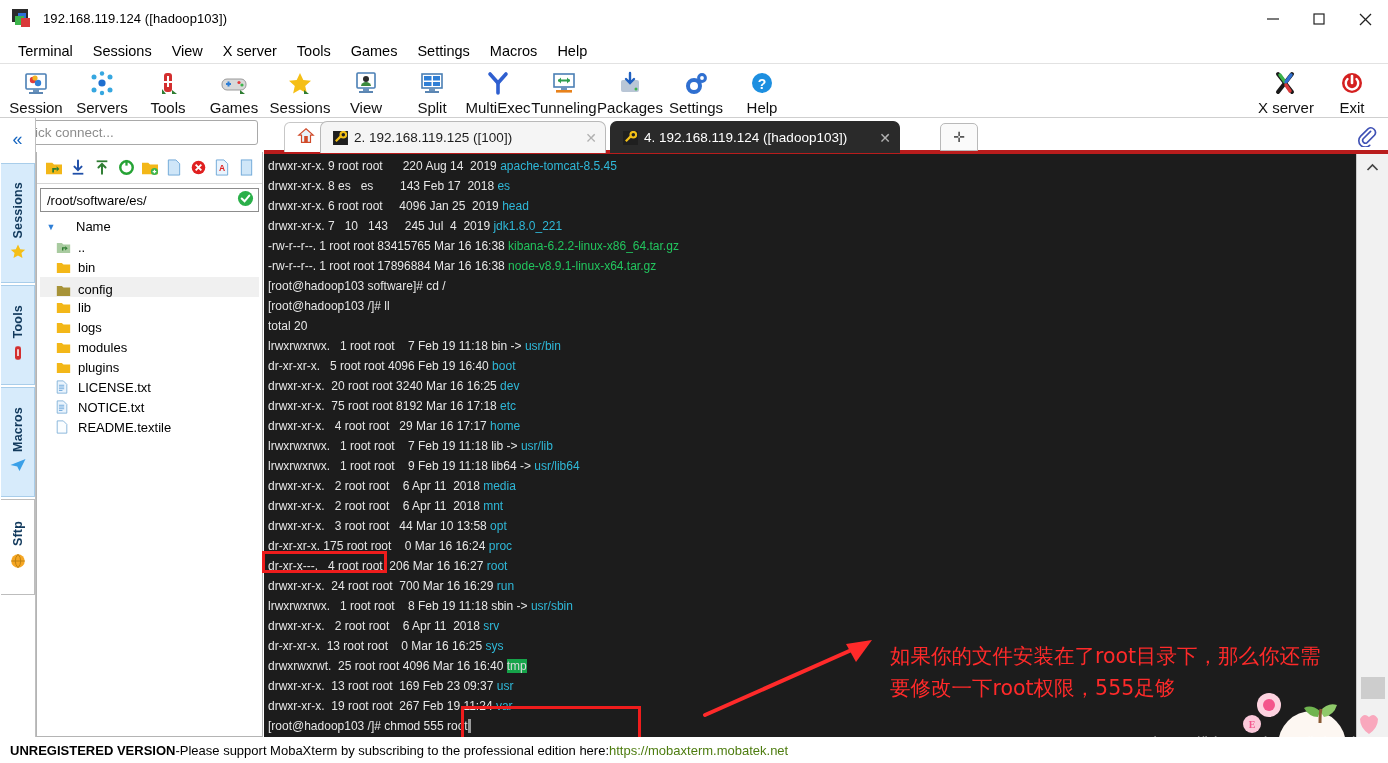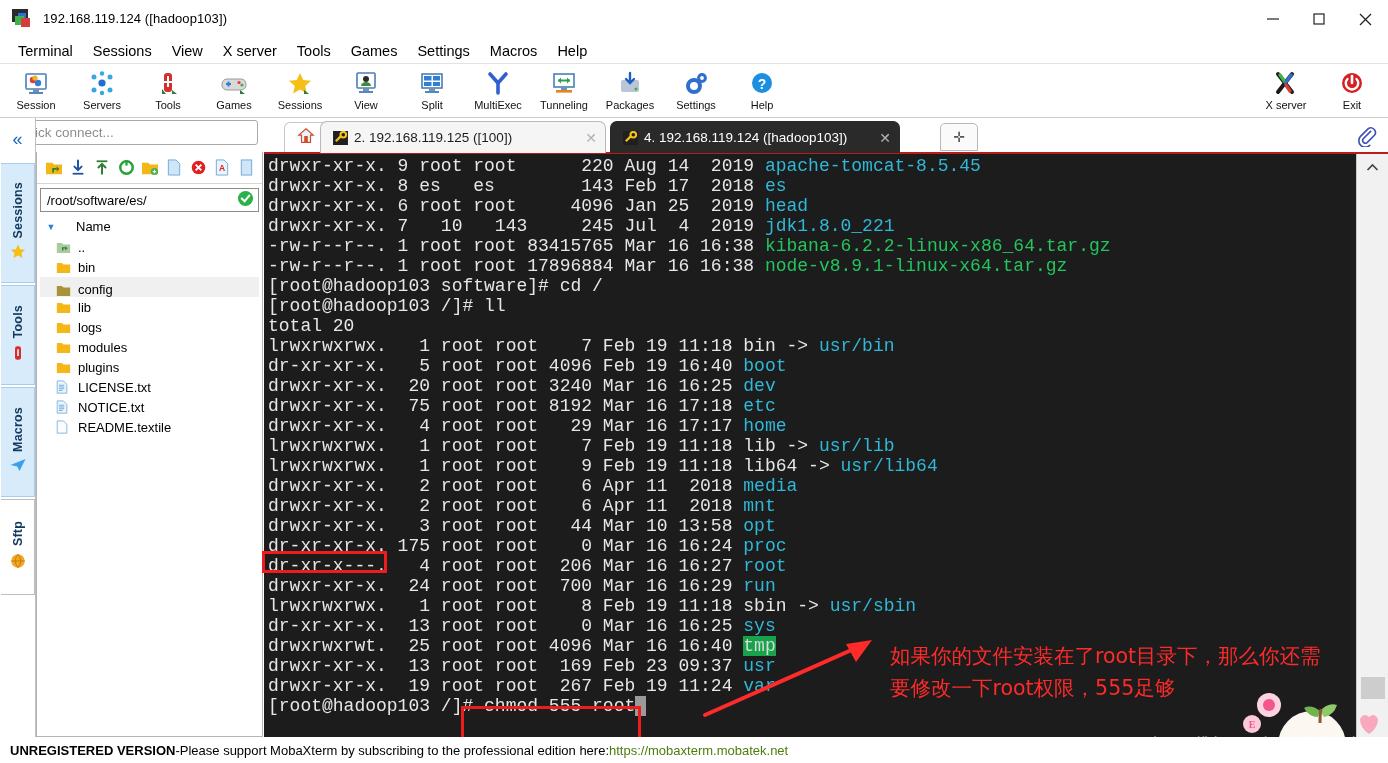--- a/index.html
+++ b/index.html
@@ -29,21 +29,21 @@
   .menubar{ position:absolute; left:0; top:38px; width:1388px; height:26px;
     display:flex; align-items:center; padding-left:8px; background:#fff;
     border-bottom:1px solid #e2e2e2; }
   .menuitem{ font-size:14.5px; color:#000; padding:2px 10px; white-space:nowrap; }
 
   
   .toolbar{ position:absolute; left:0; top:64px; width:1388px; height:54px;
     background:#fff; border-bottom:1px solid #cfcfcf; }
   .tool{ position:absolute; top:4px; width:68px; text-align:center; }
   .tool .glyph{ height:30px; display:flex; align-items:flex-end; justify-content:center; }
-  .tool .lbl{ font-size:11px; color:#111; margin-top:1px; white-space:nowrap; }
+  .tool .lbl{ font-size:15px; color:#111; margin-top:1px; white-space:nowrap; }
 
   
   .leftrail{ position:absolute; left:0; top:118px; width:36px; height:619px; background:#fff;
      border-right:1px solid #bfbfbf;}
   .rail-collapse{ position:absolute; left:0; top:0; width:35px; height:42px;
      display:flex; align-items:center; justify-content:center; color:#1565c0; font-size:18px; }
   .railtab{ position:absolute; left:1px; width:34px; background:#d7ebfb;
      border:1px solid #a8cdea; border-left:none;
      display:flex; flex-direction:column; align-items:center; justify-content:center; }
   .railtab .vtext{ writing-mode:vertical-rl; transform:rotate(180deg);
@@ -67,41 +67,41 @@
   .colhdr{ position:absolute; left:3px; top:64px; width:219px; height:21px;
      display:flex; align-items:center; font-size:13px; color:#000; }
   .filelist{ position:absolute; left:3px; top:85px; width:219px; height:400px; overflow:hidden; }
   .frow{ height:20px; display:flex; align-items:center; padding-left:16px; font-size:13px; }
   .frow.sel{ background:#f0f0f0;align-items:flex-end; }
   .frow .fi{ width:18px; display:flex; align-items:center; }
   .frow .fn{ margin-left:4px; }
 
   
   .tabstrip{ position:absolute; left:264px; top:118px; width:1124px; height:36px;
-     background:#ffffff; border-bottom:2px solid #b91c1c; }
+     background:#ffffff; border-bottom:4px solid #b91c1c; }
   .hometab{ position:absolute; left:20px; top:4px; width:44px; height:30px;
      background:#fff; border:1px solid #c7c7c7; border-bottom:none;
      border-radius:6px 6px 0 0; display:flex; align-items:center; justify-content:center; }
   .tab{ position:absolute; top:3px; height:32px; border-radius:7px 7px 0 0;
      display:flex; align-items:center; padding:0 8px 0 12px; font-size:13.5px; }
   .tab.inactive{ background:#f5f5f5; border:1px solid #b9b9b9; border-bottom:none; color:#1d1d1d; }
   .tab.active{ background:#2a2a2a; border:1px solid #2a2a2a; border-bottom:none; color:#fff; }
   .tab .tico{ margin-right:6px; display:flex; }
   .tab .tclose{ margin-left:10px; font-size:14px; opacity:.75; }
   .addtab{ position:absolute; top:5px; width:38px; height:28px; background:#fafafa;
      border:1px solid #b9b9b9; border-radius:5px 5px 0 0;
      display:flex; align-items:center; justify-content:center; color:#555; font-size:14px; }
   .clip{ position:absolute; right:8px; top:122px; width:28px; height:28px;
      display:flex; align-items:center; justify-content:center; }
 
   
   .terminal{ position:absolute; left:264px; top:154px; width:1092px; height:583px;
      background:#1c1c1c; overflow:hidden; padding:2px 0 0 4px; }
-  .tline{ font-family:Liberation Mono, monospace;
-     font-size:18px; line-height:20px; color:#e6e6e6; white-space:pre; }
+  .tline{ font-family:Liberation Sans, sans-serif;
+     font-size:12px; line-height:20px; color:#e6e6e6; white-space:pre; }
   .c-cyan{ color:#2fb8d8; }
   .c-red{ color:#22c55e; }
   .c-grn{ color:#d8d8d8; background:#16a34a; }
   .cursor{ background:#9a9a9a; color:#9a9a9a; }
   .termscroll{ position:absolute; left:1356px; top:154px; width:32px; height:583px;
      background:#f1f1f1; border-left:1px solid #c9c9c9; }
   .termscroll .up{ text-align:center; font-size:13px; color:#444; padding-top:6px; }
   .termscroll .thumb{ position:absolute; left:4px; bottom:38px; width:24px; height:22px; background:#cdcdcd; }
 
   
@@ -609,20 +609,21 @@
     <div class="tline"><span>drwxr-xr-x.   4 root root   29 Mar 16 17:17 </span><span class="c-cyan">home</span></div>
     <div class="tline"><span>lrwxrwxrwx.   1 root root    7 Feb 19 11:18 lib -&gt; </span><span class="c-cyan">usr/lib</span></div>
     <div class="tline"><span>lrwxrwxrwx.   1 root root    9 Feb 19 11:18 lib64 -&gt; </span><span class="c-cyan">usr/lib64</span></div>
     <div class="tline"><span>drwxr-xr-x.   2 root root    6 Apr 11  2018 </span><span class="c-cyan">media</span></div>
     <div class="tline"><span>drwxr-xr-x.   2 root root    6 Apr 11  2018 </span><span class="c-cyan">mnt</span></div>
     <div class="tline"><span>drwxr-xr-x.   3 root root   44 Mar 10 13:58 </span><span class="c-cyan">opt</span></div>
     <div class="tline"><span>dr-xr-xr-x. 175 root root    0 Mar 16 16:24 </span><span class="c-cyan">proc</span></div>
     <div class="tline"><span>dr-xr-x---.   4 root root  206 Mar 16 16:27 </span><span class="c-cyan">root</span></div>
     <div class="tline"><span>drwxr-xr-x.  24 root root  700 Mar 16 16:29 </span><span class="c-cyan">run</span></div>
     <div class="tline"><span>lrwxrwxrwx.   1 root root    8 Feb 19 11:18 sbin -&gt; </span><span class="c-cyan">usr/sbin</span></div>
+    <div class="tline"><span>drwxr-xr-x.   2 root root    6 Apr 11  2018 </span><span class="c-cyan">srv</span></div>
     <div class="tline"><span>dr-xr-xr-x.  13 root root    0 Mar 16 16:25 </span><span class="c-cyan">sys</span></div>
     <div class="tline"><span>drwxrwxrwt.  25 root root 4096 Mar 16 16:40 </span><span class="c-grn">tmp</span></div>
     <div class="tline"><span>drwxr-xr-x.  13 root root  169 Feb 23 09:37 </span><span class="c-cyan">usr</span></div>
     <div class="tline"><span>drwxr-xr-x.  19 root root  267 Feb 19 11:24 </span><span class="c-cyan">var</span></div>
     <div class="tline"><span>[root@hadoop103 /]# chmod 555 root</span><span class="cursor">&nbsp;</span></div>
   </div>
 
   <div class="termscroll">
     <div class="up">
       <svg width="13" height="9" viewBox="0 0 13 9">

